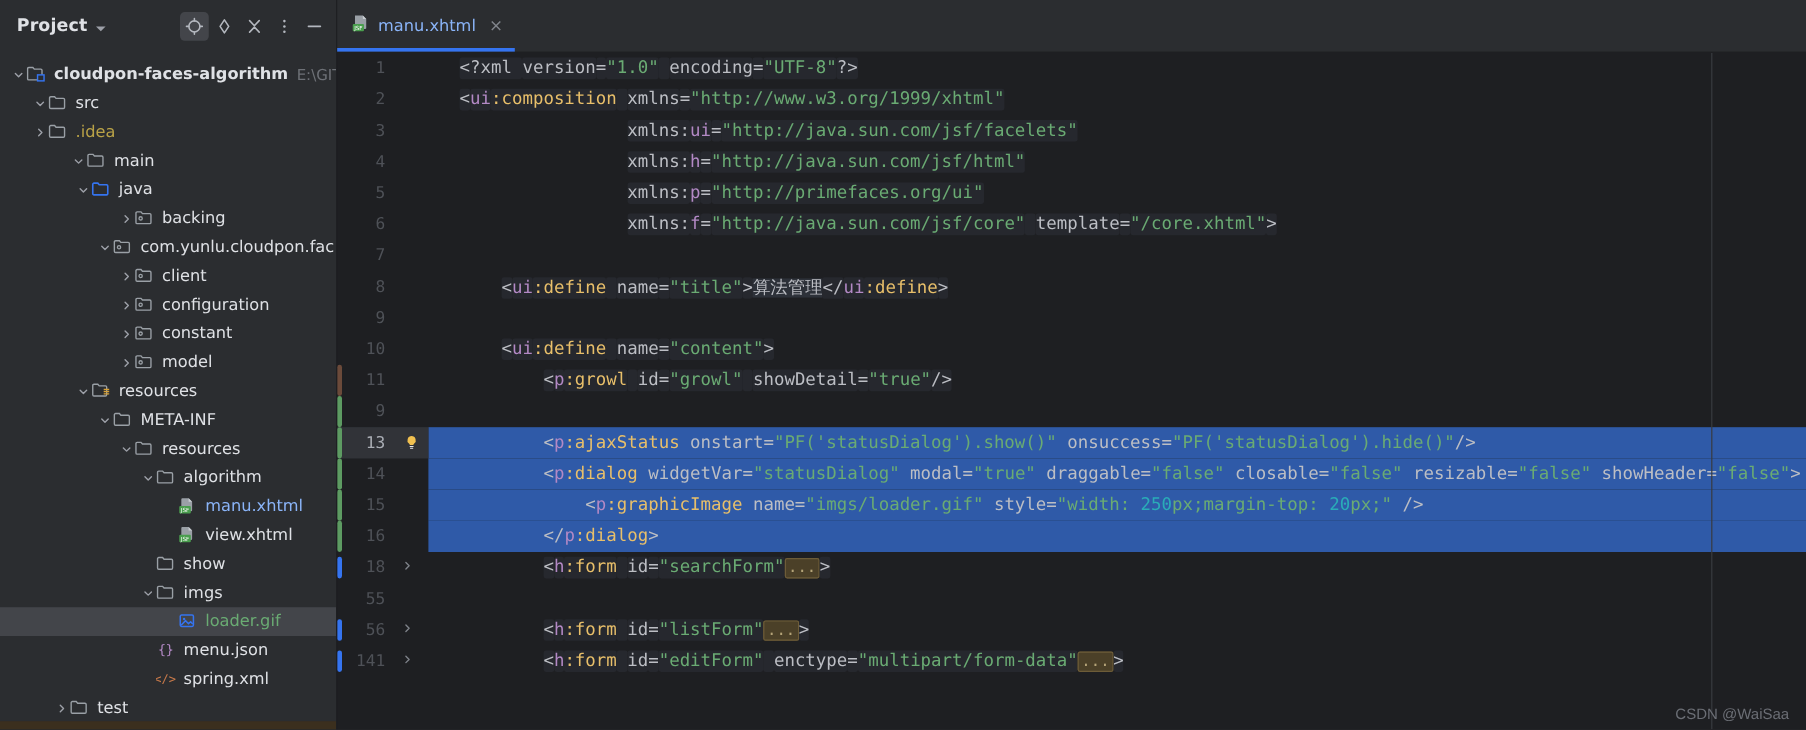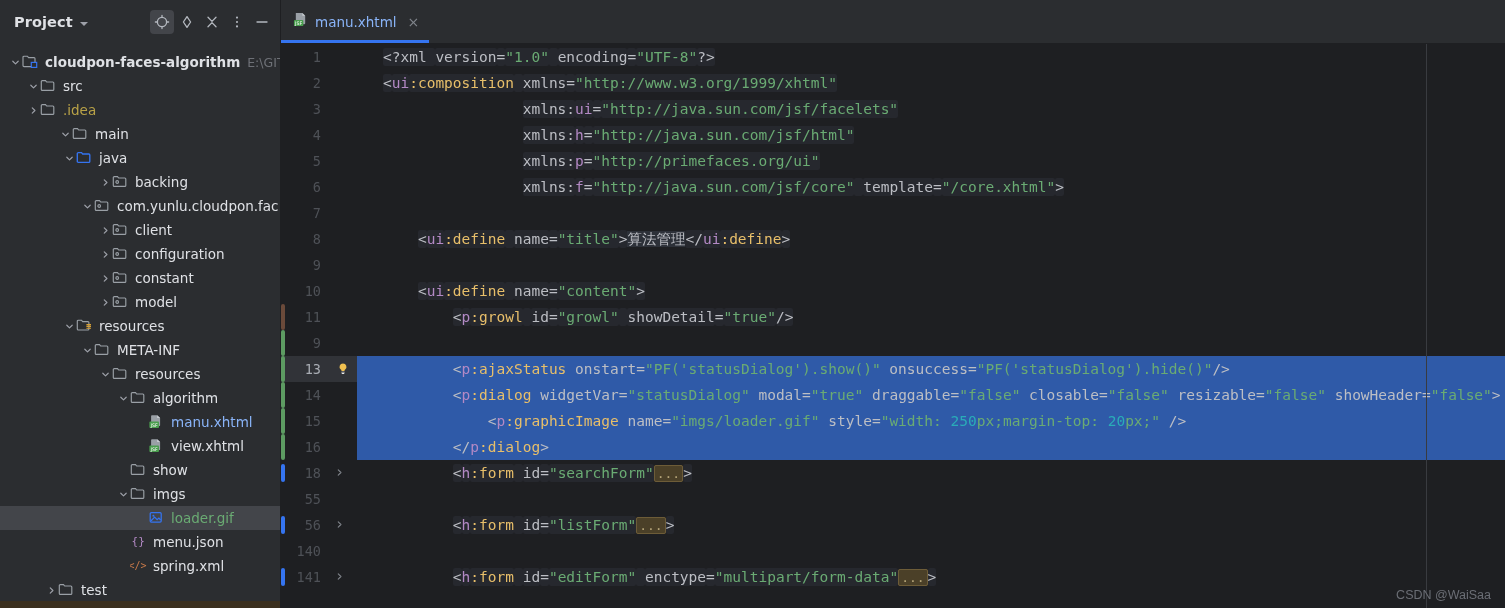--- a/index.html
+++ b/index.html
@@ -481,21 +481,20 @@
           <div class="line"><div class="lbg" style="left: 76px; right: 0px; background: rgb(47, 90, 168);"></div><div class="vcs" style="top: 0px; bottom: 0px; background: rgb(93, 155, 98);"></div><span class="lnum" style="position: relative;">14</span><span class="gutter2" style="position: relative;"></span><span class="gutter3" style="position: relative;"></span><span class="code selrow-txt" style="position: relative;"><span class="t-punct">        </span><span class="t-punct">&lt;</span><span class="t-ns">p</span><span class="t-tag">:dialog</span><span class="t-punct"> </span><span class="t-attr">widgetVar</span><span class="t-punct">=</span><span class="t-val">"statusDialog"</span><span class="t-punct"> </span><span class="t-attr">modal</span><span class="t-punct">=</span><span class="t-val">"true"</span><span class="t-punct"> </span><span class="t-attr">draggable</span><span class="t-punct">=</span><span class="t-val">"false"</span><span class="t-punct"> </span><span class="t-attr">closable</span><span class="t-punct">=</span><span class="t-val">"false"</span><span class="t-punct"> </span><span class="t-attr">resizable</span><span class="t-punct">=</span><span class="t-val">"false"</span><span class="t-punct"> </span><span class="t-attr">showHeader</span><span class="t-punct">=</span><span class="t-val">"false"</span><span class="t-punct">&gt;</span></span></div>
           <div class="line"><div class="lbg" style="left: 76px; right: 0px; background: rgb(47, 90, 168);"></div><div class="vcs" style="top: 0px; bottom: 0px; background: rgb(93, 155, 98);"></div><span class="lnum" style="position: relative;">15</span><span class="gutter2" style="position: relative;"></span><span class="gutter3" style="position: relative;"></span><span class="code selrow-txt" style="position: relative;"><span class="t-punct">            </span><span class="t-punct">&lt;</span><span class="t-ns">p</span><span class="t-tag">:graphicImage</span><span class="t-punct"> </span><span class="t-attr">name</span><span class="t-punct">=</span><span class="t-val">"imgs/loader.gif"</span><span class="t-punct"> </span><span class="t-attr">style</span><span class="t-punct">=</span><span class="t-val">"width: </span><span class="t-num">250</span><span class="t-val">px;</span><span class="t-val">margin-top: </span><span class="t-num">20</span><span class="t-val">px;"</span><span class="t-punct"> </span><span class="t-punct">/&gt;</span></span></div>
           <div class="line"><div class="lbg" style="left: 76px; right: 0px; background: rgb(47, 90, 168);"></div><div class="vcs" style="top: 0px; bottom: 0px; background: rgb(93, 155, 98);"></div><span class="lnum" style="position: relative;">16</span><span class="gutter2" style="position: relative;"></span><span class="gutter3" style="position: relative;"></span><span class="code selrow-txt" style="position: relative;"><span class="t-punct">        </span><span class="t-punct">&lt;/</span><span class="t-ns">p</span><span class="t-tag">:dialog</span><span class="t-punct">&gt;</span></span></div>
           <div class="line"><div class="vcs" style="top: 4px; bottom: 4px; background: rgb(53, 116, 240);"></div><span class="lnum" style="position: relative;">18</span><span class="gutter2" style="position: relative;"><span class="fold"><svg width="9" height="9" viewBox="0 0 10 10" fill="none" stroke="#7f838a" stroke-width="1.25" stroke-linecap="round" stroke-linejoin="round">
                   <path d="M3.6 2 L6.6 5 L3.6 8"></path>
                 </svg></span></span><span class="gutter3" style="position: relative;"></span><span class="code" style="position: relative;"><span class="t-punct">        </span><span class="t-punct codebg">&lt;</span><span class="t-ns codebg">h</span><span class="t-tag codebg">:form</span><span class="t-punct codebg"> </span><span class="t-attr codebg">id</span><span class="t-punct codebg">=</span><span class="t-val codebg">"searchForm"</span><span class="foldph">...</span><span class="t-punct codebg">&gt;</span></span></div>
           <div class="line"><span class="lnum" style="position: relative;">55</span><span class="gutter2" style="position: relative;"></span><span class="gutter3" style="position: relative;"></span><span class="code" style="position: relative;"></span></div>
           <div class="line"><div class="vcs" style="top: 4px; bottom: 4px; background: rgb(53, 116, 240);"></div><span class="lnum" style="position: relative;">56</span><span class="gutter2" style="position: relative;"><span class="fold"><svg width="9" height="9" viewBox="0 0 10 10" fill="none" stroke="#7f838a" stroke-width="1.25" stroke-linecap="round" stroke-linejoin="round">
                   <path d="M3.6 2 L6.6 5 L3.6 8"></path>
                 </svg></span></span><span class="gutter3" style="position: relative;"></span><span class="code" style="position: relative;"><span class="t-punct">        </span><span class="t-punct codebg">&lt;</span><span class="t-ns codebg">h</span><span class="t-tag codebg">:form</span><span class="t-punct codebg"> </span><span class="t-attr codebg">id</span><span class="t-punct codebg">=</span><span class="t-val codebg">"listForm"</span><span class="foldph">...</span><span class="t-punct codebg">&gt;</span></span></div>
-          <div class="line"><span class="lnum" style="position: relative;">140</span><span class="gutter2" style="position: relative;"></span><span class="gutter3" style="position: relative;"></span><span class="code" style="position: relative;"></span></div>
           <div class="line"><div class="vcs" style="top: 4px; bottom: 4px; background: rgb(53, 116, 240);"></div><span class="lnum" style="position: relative;">141</span><span class="gutter2" style="position: relative;"><span class="fold"><svg width="9" height="9" viewBox="0 0 10 10" fill="none" stroke="#7f838a" stroke-width="1.25" stroke-linecap="round" stroke-linejoin="round">
                   <path d="M3.6 2 L6.6 5 L3.6 8"></path>
                 </svg></span></span><span class="gutter3" style="position: relative;"></span><span class="code" style="position: relative;"><span class="t-punct">        </span><span class="t-punct codebg">&lt;</span><span class="t-ns codebg">h</span><span class="t-tag codebg">:form</span><span class="t-punct codebg"> </span><span class="t-attr codebg">id</span><span class="t-punct codebg">=</span><span class="t-val codebg">"editForm"</span><span class="t-punct codebg"> </span><span class="t-attr codebg">enctype</span><span class="t-punct codebg">=</span><span class="t-val codebg">"multipart/form-data"</span><span class="foldph">...</span><span class="t-punct codebg">&gt;</span></span></div>
         </div>
       <div id="margin-guide"></div>
     </div>
     <div id="watermark">CSDN @WaiSaa</div>
   </div>
 
 </div>

